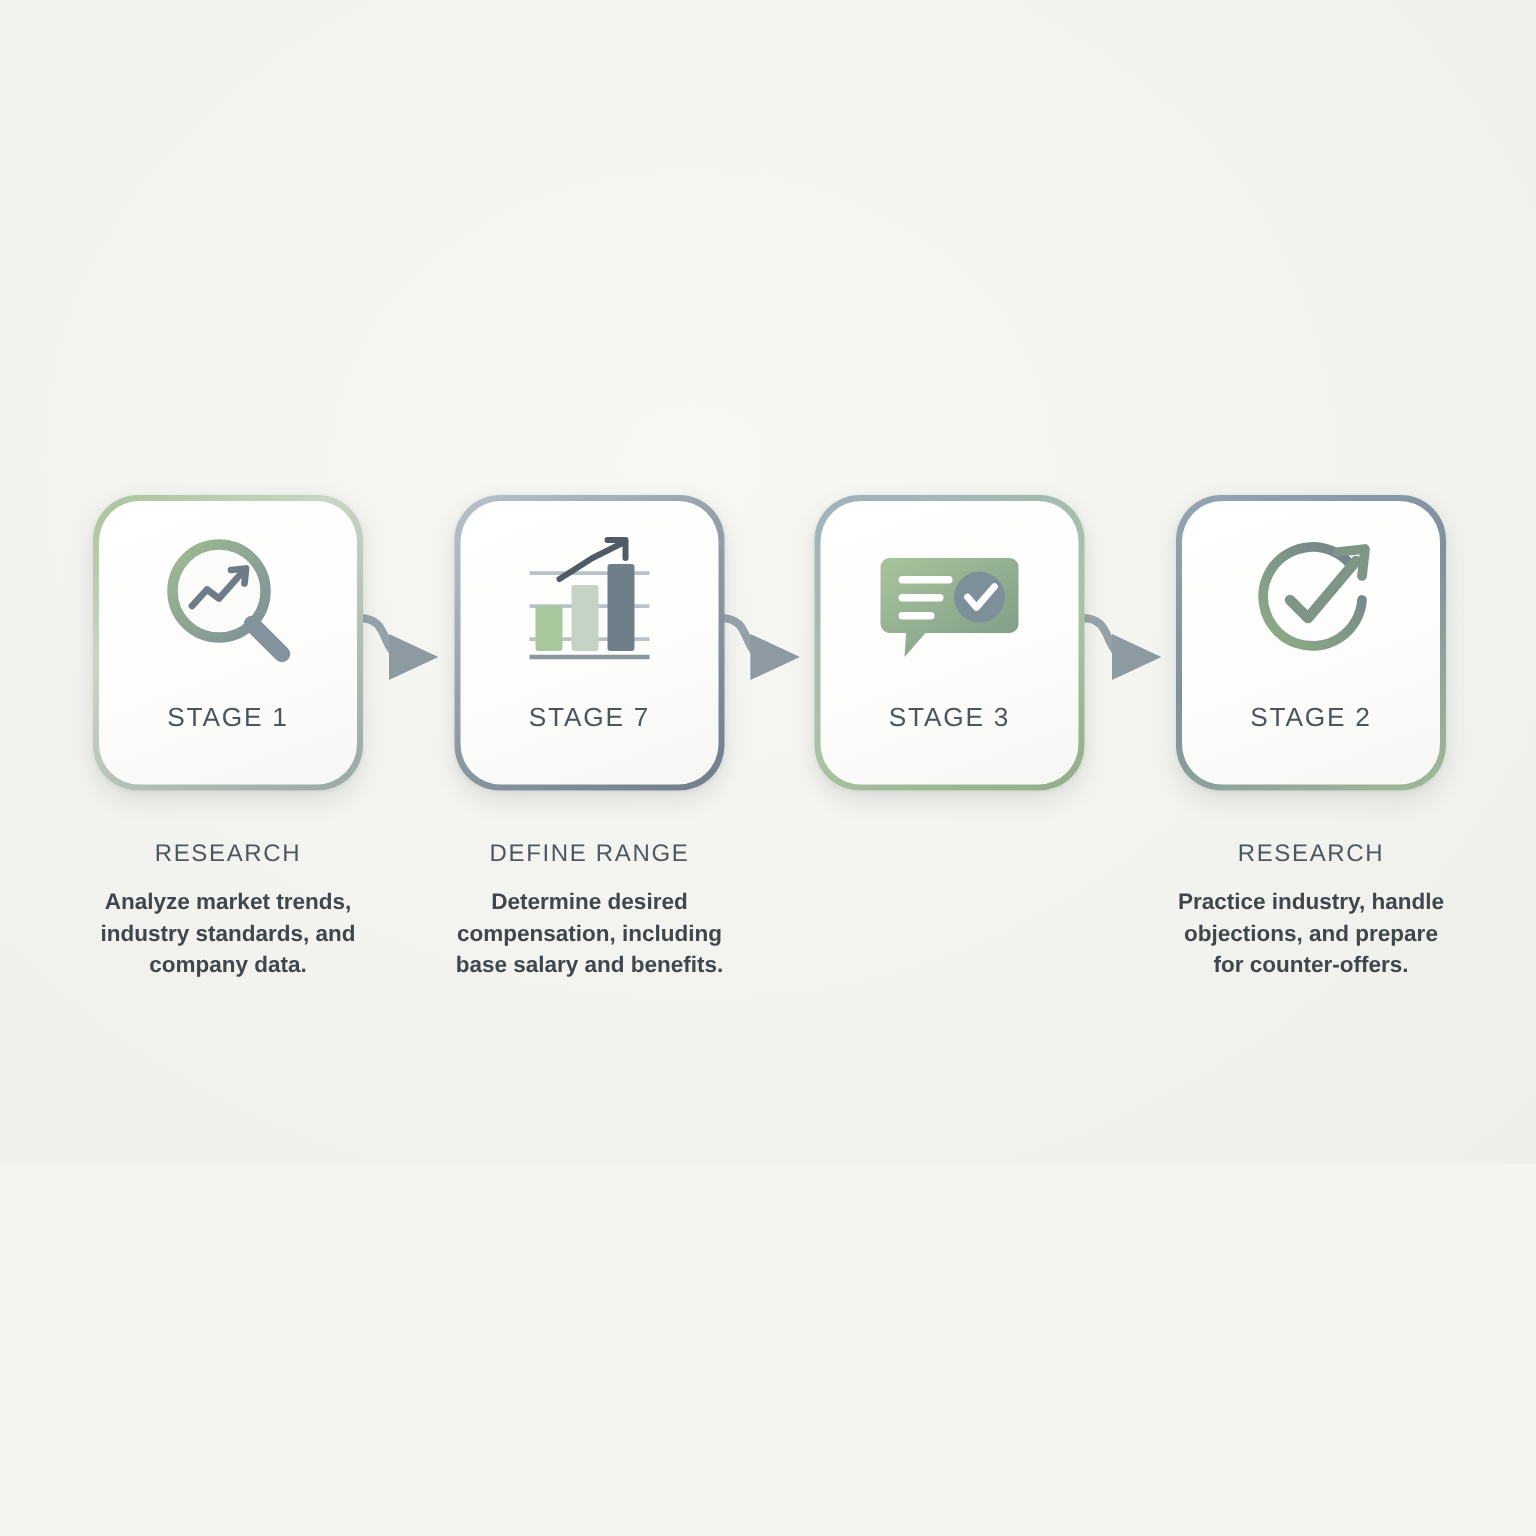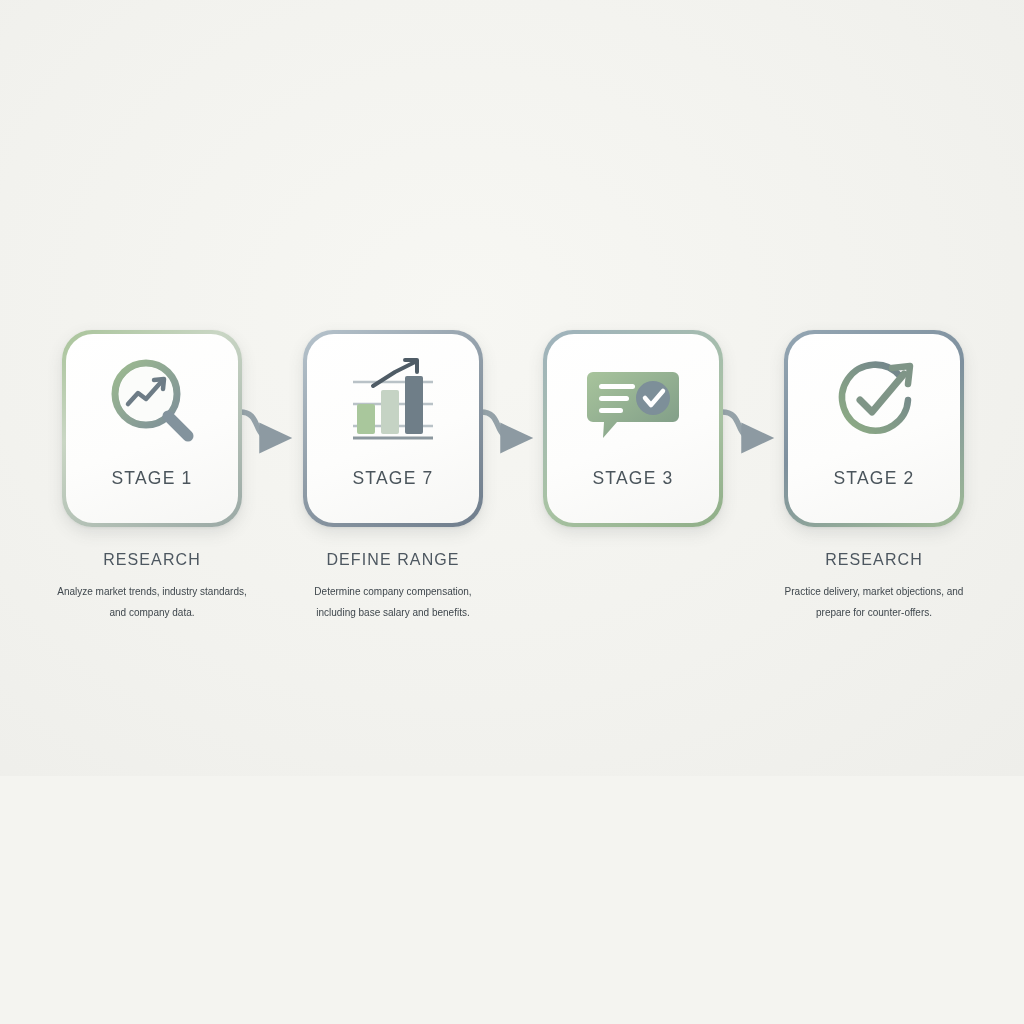--- a/index.html
+++ b/index.html
@@ -83,34 +83,34 @@
     font-size: 17.5px;
     letter-spacing: 1.2px;
     color: #4b555c;
     font-weight: 400;
     margin-top: -6px;
   }
   .caption {
     width: 190px;
     margin-left: -5px;
     text-align: center;
-    margin-top: 24px;
+    margin-top: 34px;
   }
   .caption-title {
     font-size: 16px;
     letter-spacing: 1.1px;
     color: #4d5760;
     font-weight: 400;
     margin-bottom: 12px;
   }
   .caption-desc {
-    font-size: 10px;
+    font-size: 15px;
     line-height: 21px;
     color: #3f474d;
-    font-weight: 400;
+    font-weight: 700;
   }
 </style>
 </head>
 <body>
 
 <div class="canvas">
 
   <svg class="connectors" viewBox="0 0 1024 400" width="1024" height="400">
     <defs>
       <marker id="arrowhead" markerWidth="7" markerHeight="7" refX="4.5" refY="3.2" orient="auto">
@@ -176,21 +176,21 @@
               <path d="M36,34 L58,20 L78,10" fill="none" stroke="#4f5c66" stroke-width="4" stroke-linecap="round" stroke-linejoin="round"></path>
               <path d="M68,8 L80,8 L80,20" fill="none" stroke="#4f5c66" stroke-width="4" stroke-linecap="round" stroke-linejoin="round"></path>
               <line x1="16" y1="86" x2="96" y2="86" stroke="#8b979e" stroke-width="3"></line>
             </svg>
           </div>
           <div class="stage-label">STAGE 7</div>
         </div>
       </div>
       <div class="caption">
         <div class="caption-title">DEFINE RANGE</div>
-        <div class="caption-desc">Determine company compensation, including base salary and benefits.</div>
+        <div class="caption-desc">Determine desired compensation, including base salary and benefits.</div>
       </div>
     </div>
 
     <div class="stage stage-3">
       <div class="card-outer g3">
         <div class="card-inner">
           <div class="icon-wrap">
             <svg width="112" height="104" viewBox="0 0 112 104">
               <defs>
                 <linearGradient id="bub" x1="0" y1="0" x2="1" y2="1">
@@ -225,18 +225,18 @@
               <path d="M82,24 A33,33 0 1 0 90,48" fill="none" stroke="url(#rg)" stroke-width="6.5" stroke-linecap="round"></path>
               <path d="M42,48 L54,60 L86,22" fill="none" stroke="#7f9587" stroke-width="7" stroke-linecap="round" stroke-linejoin="round"></path>
               <path d="M74,16 L92,14 L90,32" fill="none" stroke="#7f9587" stroke-width="6.5" stroke-linecap="round" stroke-linejoin="round"></path>
             </svg>
           </div>
           <div class="stage-label">STAGE 2</div>
         </div>
       </div>
       <div class="caption">
         <div class="caption-title">RESEARCH</div>
-        <div class="caption-desc">Practice delivery, market objections, and prepare for counter-offers.</div>
+        <div class="caption-desc">Practice industry, handle objections, and prepare for counter-offers.</div>
       </div>
     </div>
 
   </div>
 </div>
 
 </body></html>

